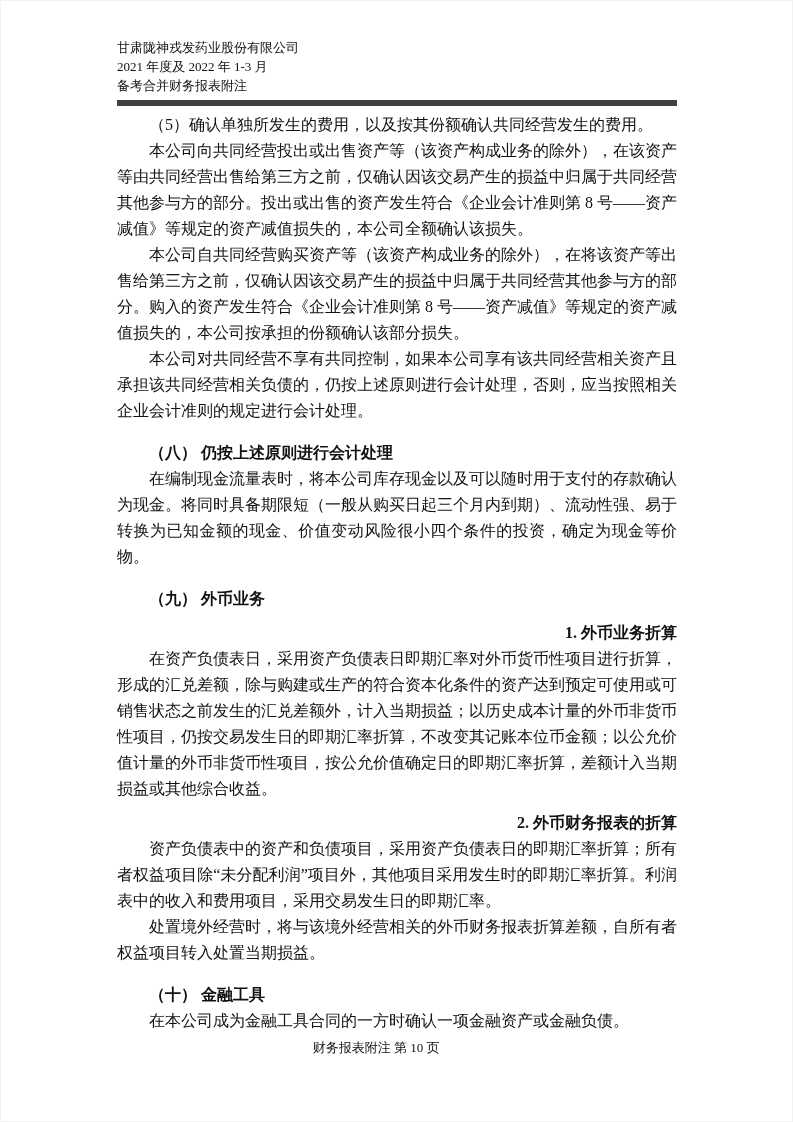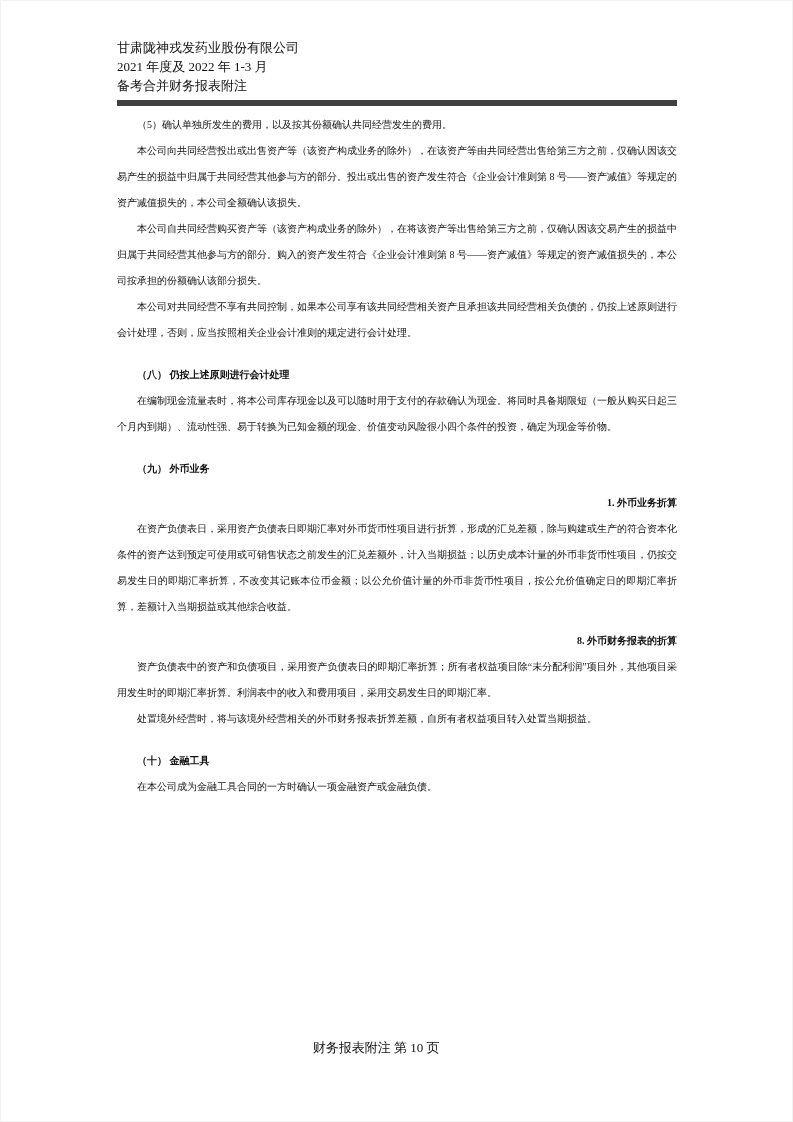--- a/index.html
+++ b/index.html
@@ -28,21 +28,21 @@
     border-bottom: 6px solid #404040;
   }
   .doc-header div {
     white-space: nowrap;
   }
   .doc-body {
     position: absolute;
     left: 117px;
     top: 112px;
     width: 560px;
-    font-size: 10px;
+    font-size: 16px;
     line-height: 26px;
     text-align: justify;
   }
   .doc-body p {
     margin: 0;
     text-indent: 2em;
   }
   .doc-body p.h1 {
     margin-top: 16px;
     font-weight: bold;
@@ -78,21 +78,21 @@
   <div class="doc-body">
     <p class="para">（5）确认单独所发生的费用，以及按其份额确认共同经营发生的费用。</p>
     <p class="para">本公司向共同经营投出或出售资产等（该资产构成业务的除外），在该资产等由共同经营出售给第三方之前，仅确认因该交易产生的损益中归属于共同经营其他参与方的部分。投出或出售的资产发生符合《企业会计准则第 8 号——资产减值》等规定的资产减值损失的，本公司全额确认该损失。</p>
     <p class="para">本公司自共同经营购买资产等（该资产构成业务的除外），在将该资产等出售给第三方之前，仅确认因该交易产生的损益中归属于共同经营其他参与方的部分。购入的资产发生符合《企业会计准则第 8 号——资产减值》等规定的资产减值损失的，本公司按承担的份额确认该部分损失。</p>
     <p class="para">本公司对共同经营不享有共同控制，如果本公司享有该共同经营相关资产且承担该共同经营相关负债的，仍按上述原则进行会计处理，否则，应当按照相关企业会计准则的规定进行会计处理。</p>
     <p class="h1">（八） 仍按上述原则进行会计处理</p>
     <p class="para">在编制现金流量表时，将本公司库存现金以及可以随时用于支付的存款确认为现金。将同时具备期限短（一般从购买日起三个月内到期）、流动性强、易于转换为已知金额的现金、价值变动风险很小四个条件的投资，确定为现金等价物。</p>
     <p class="h1">（九） 外币业务</p>
     <p class="h2">1. 外币业务折算</p>
     <p class="para">在资产负债表日，采用资产负债表日即期汇率对外币货币性项目进行折算，形成的汇兑差额，除与购建或生产的符合资本化条件的资产达到预定可使用或可销售状态之前发生的汇兑差额外，计入当期损益；以历史成本计量的外币非货币性项目，仍按交易发生日的即期汇率折算，不改变其记账本位币金额；以公允价值计量的外币非货币性项目，按公允价值确定日的即期汇率折算，差额计入当期损益或其他综合收益。</p>
-    <p class="h2">8. 外币财务报表的折算</p>
+    <p class="h2">2. 外币财务报表的折算</p>
     <p class="para">资产负债表中的资产和负债项目，采用资产负债表日的即期汇率折算；所有者权益项目除“未分配利润”项目外，其他项目采用发生时的即期汇率折算。利润表中的收入和费用项目，采用交易发生日的即期汇率。</p>
     <p class="para">处置境外经营时，将与该境外经营相关的外币财务报表折算差额，自所有者权益项目转入处置当期损益。</p>
     <p class="h1">（十） 金融工具</p>
     <p class="para">在本公司成为金融工具合同的一方时确认一项金融资产或金融负债。</p>
   </div>
 
   <div class="doc-footer">
     <span>财务报表附注  第 10 页</span>
   </div>
 

